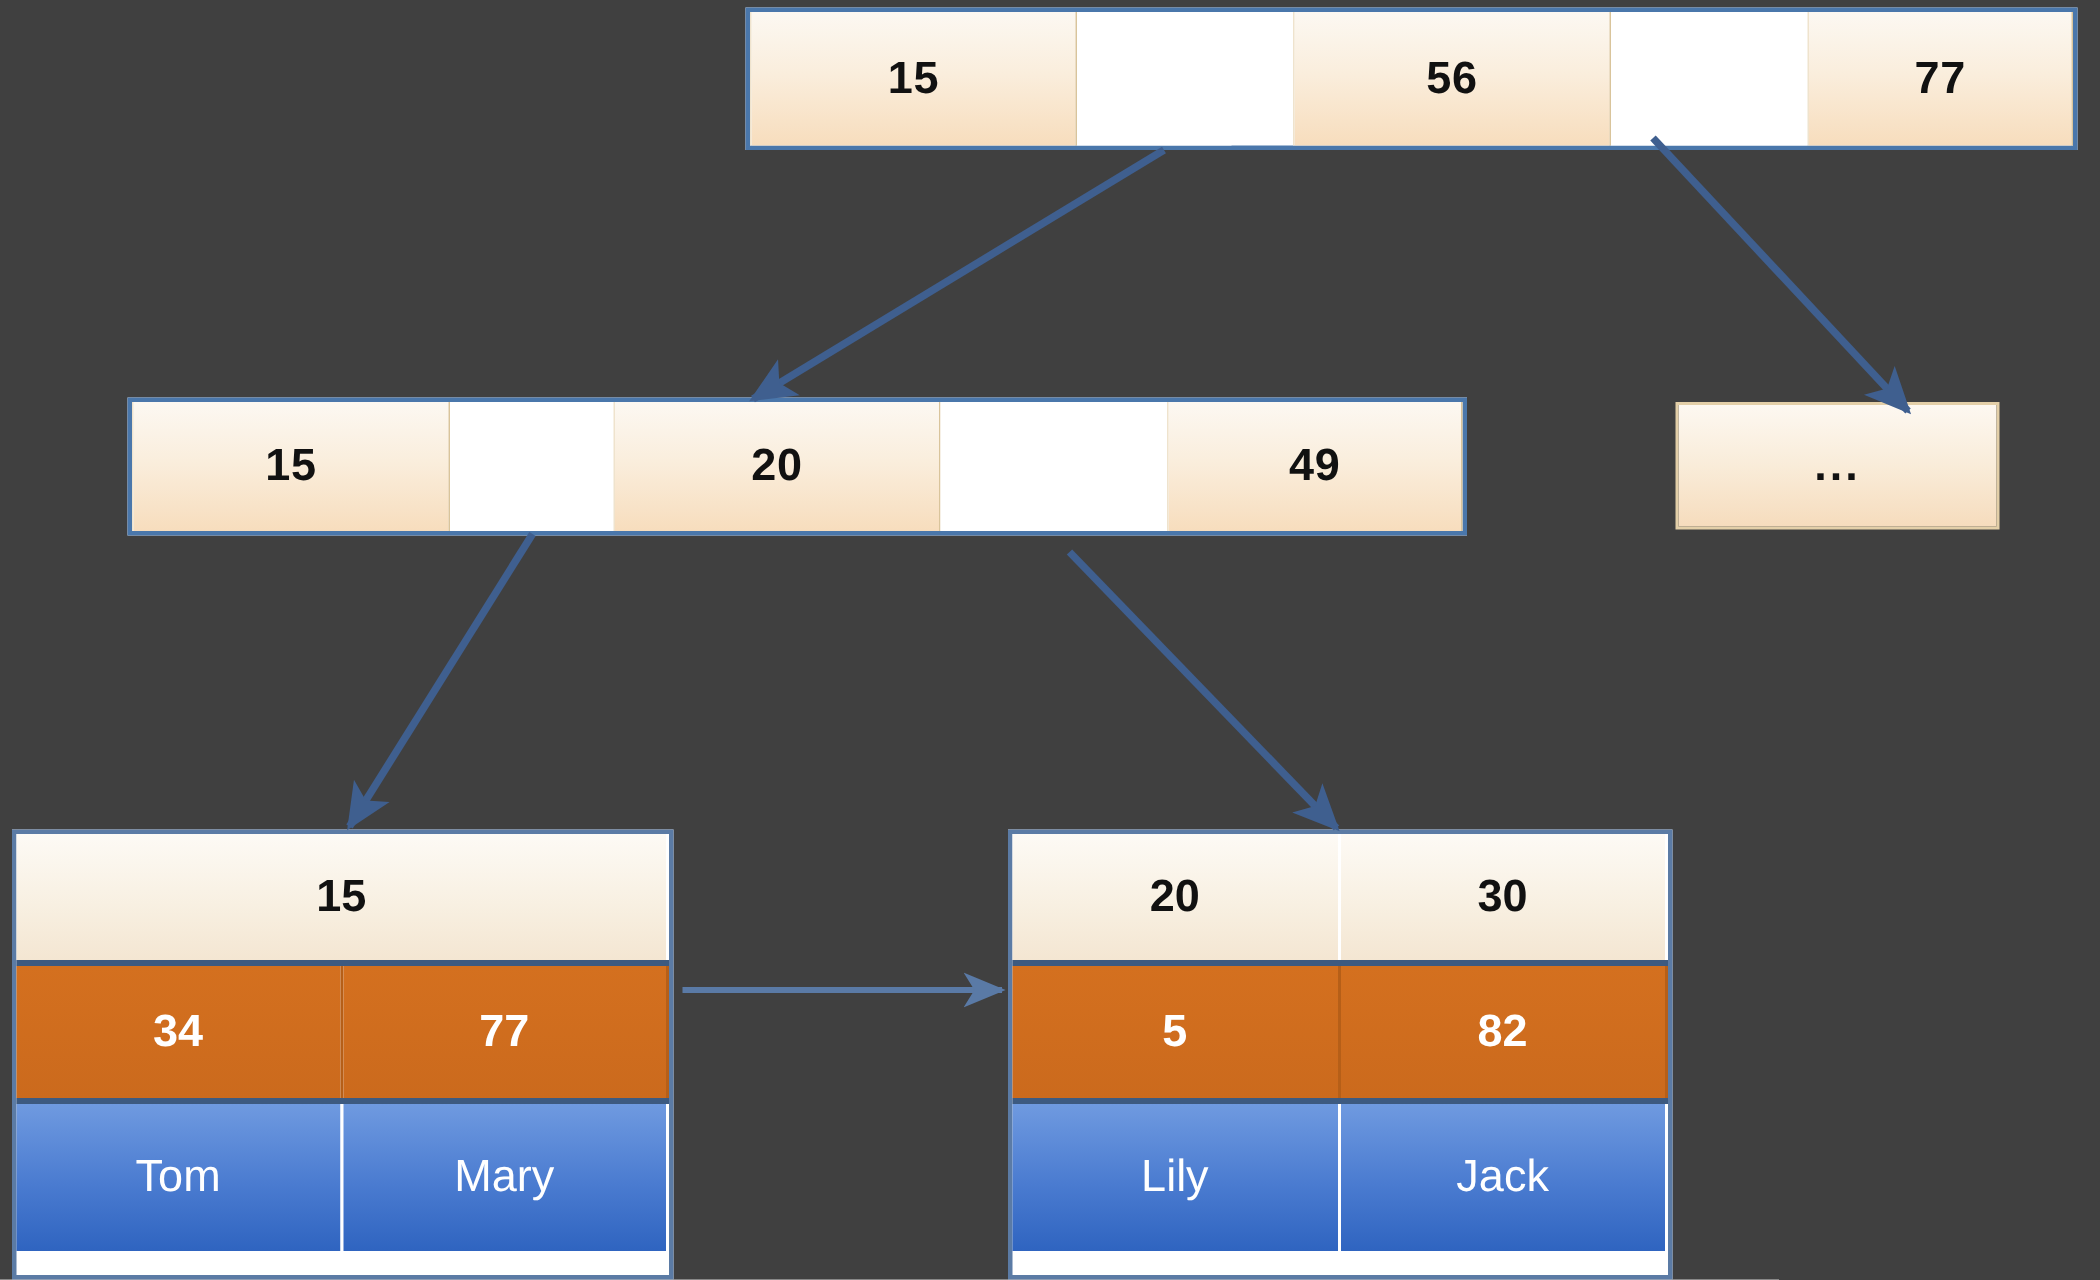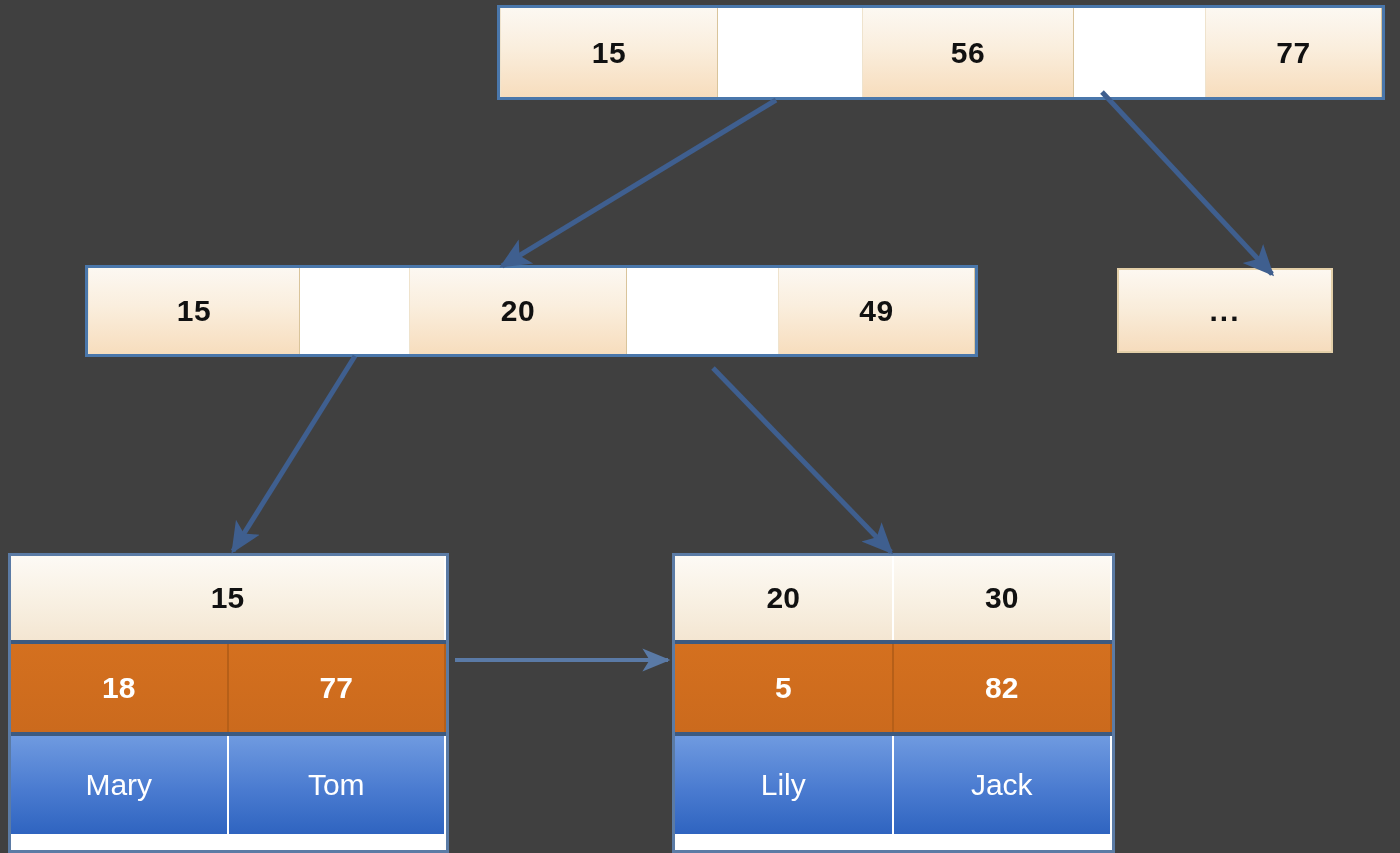--- a/index.html
+++ b/index.html
@@ -200,32 +200,32 @@
   </div>
 
   <div class="leaf-node" style="left:8px; top:553px; width:441px; height:300px;">
     <div class="leaf-row keys">
       <div class="leaf-cell">
         <span>15</span>
       </div>
     </div>
     <div class="leaf-row vals">
       <div class="leaf-cell">
-        <span>18</span>
+        <span>34</span>
       </div>
       <div class="leaf-cell">
         <span>77</span>
       </div>
     </div>
     <div class="leaf-row names">
       <div class="leaf-cell">
+        <span>Tom</span>
+      </div>
+      <div class="leaf-cell">
         <span>Mary</span>
-      </div>
-      <div class="leaf-cell">
-        <span>Tom</span>
       </div>
     </div>
   </div>
 
   <div class="leaf-node" style="left:672px; top:553px; width:443px; height:300px;">
     <div class="leaf-row keys">
       <div class="leaf-cell">
         <span>20</span>
       </div>
       <div class="leaf-cell">

